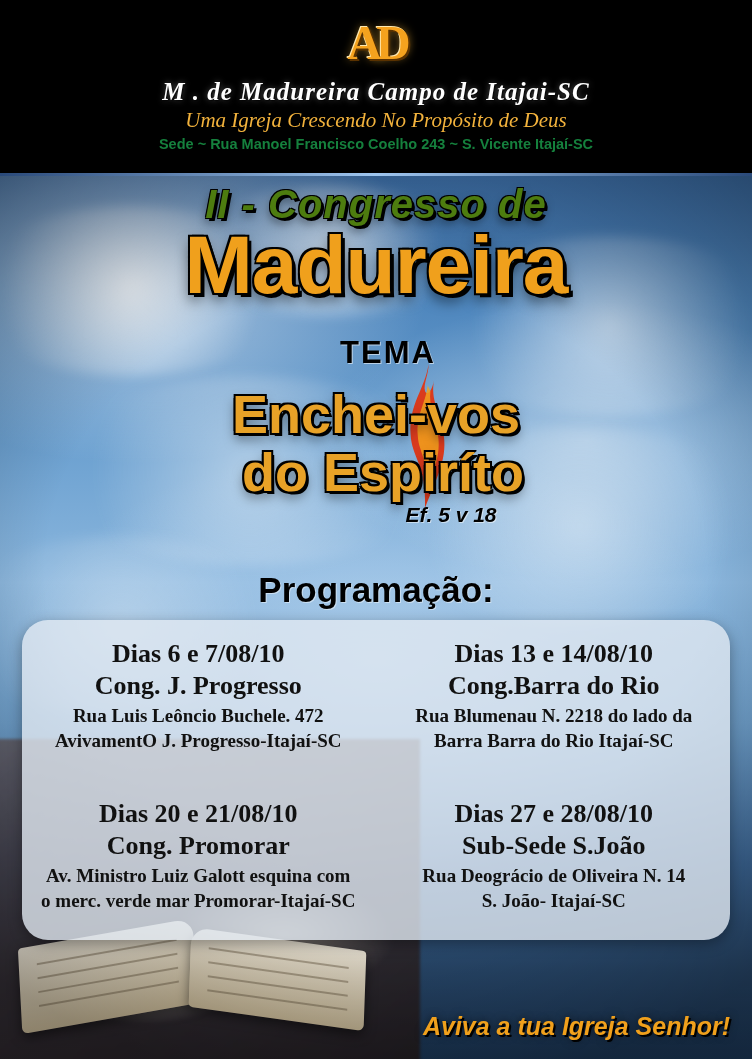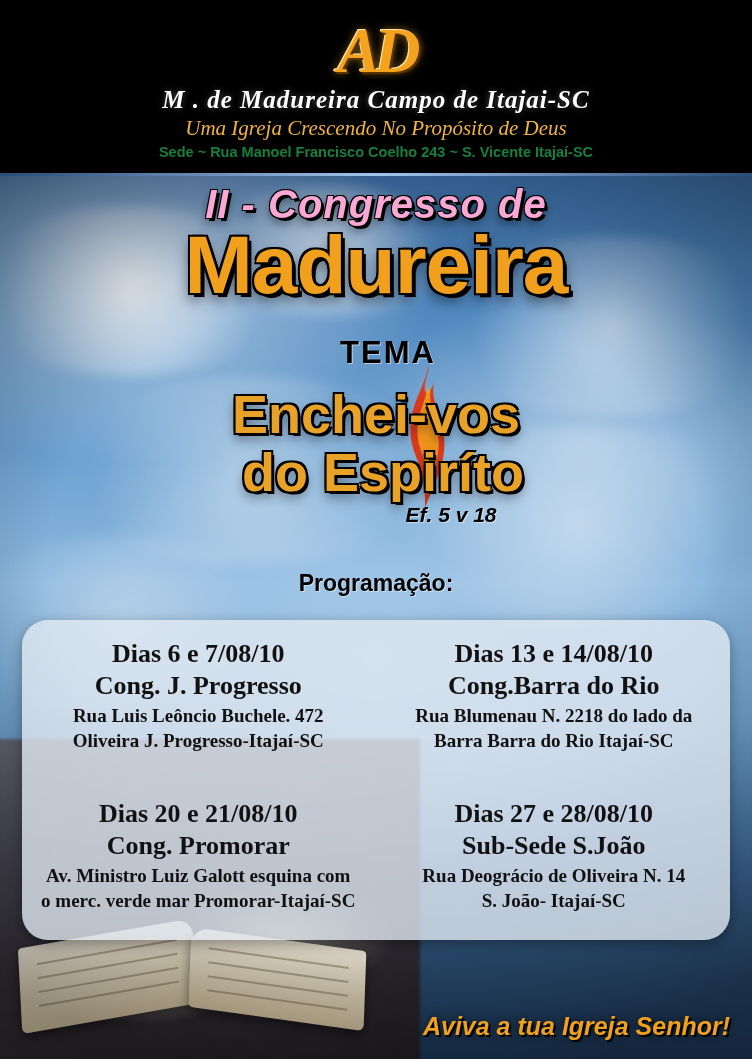--- a/index.html
+++ b/index.html
@@ -18,25 +18,24 @@
 
   
   .header {
     position: absolute; top: 0; left: 0;
     width: 752px; height: 176px;
     background: #000;
     z-index: 5;
     text-align: center;
   }
   .ad-logo {
-    margin-top: 12px;
-    font-family: "Liberation Serif", serif;
-    font-weight: bold;
-    font-style: italic;
-    font-size: 64px;
+    margin-top: 4px;
+    font-family: "Liberation Serif", serif;
+    font-weight: bold;
+    font-size: 48px;
     line-height: 78px;
     letter-spacing: -6px;
     color: #f5a21e;
     text-shadow:
        2px 2px 0 #5a3200,
       -1px -1px 0 #ffe9b0,
        0 0 10px rgba(255,190,60,0.6);
   }
   .church-name {
     margin-top: -4px;
@@ -147,21 +146,21 @@
     width: 752px;
     text-align: center;
     z-index: 10;
   }
   .title-small {
     font-family: "Liberation Sans", sans-serif;
     font-weight: bold;
     font-style: italic;
     font-size: 40px;
     letter-spacing: 1px;
-    color: #f9a8d4;
+    color: #4d7c0f;
     text-shadow:
       3px 3px 0 #000,
       -1px -1px 0 #000,
       1px -1px 0 #000,
       -1px 1px 0 #000,
       0 5px 10px rgba(0,0,0,0.55);
   }
   .title-main {
     margin-top: -4px;
     font-family: "Liberation Sans", sans-serif;
@@ -222,21 +221,21 @@
     text-shadow: 1px 1px 0 rgba(255,255,255,0.5);
   }
 
   
   .prog-title {
     position: absolute;
     top: 570px; left: 0; width: 752px;
     text-align: center;
     font-family: "Liberation Sans", sans-serif;
     font-weight: bold;
-    font-size: 23px;
+    font-size: 35px;
     color: #000;
     text-shadow: 1px 1px 0 rgba(255,255,255,0.45);
     z-index: 10;
   }
 
   .panel {
     position: absolute;
     top: 620px; left: 22px;
     width: 708px; height: 320px;
     background: rgba(225,233,241,0.80);
@@ -342,21 +341,21 @@
   </div>
 
   <div class="prog-title">Programação:</div>
 
   <div class="panel">
 
     <div class="event">
       <div class="ev-dates">Dias 6 e 7/08/10</div>
       <div class="ev-place">Cong. J. Progresso</div>
       <div class="ev-addr">Rua Luis Leôncio Buchele. 472</div>
-      <div class="ev-addr">Oliveira J. Progresso-Itajaí-SC</div>
+      <div class="ev-addr">AvivamentO J. Progresso-Itajaí-SC</div>
     </div>
 
     <div class="event">
       <div class="ev-dates">Dias 13 e 14/08/10</div>
       <div class="ev-place">Cong.Barra do Rio</div>
       <div class="ev-addr">Rua Blumenau N. 2218 do lado da</div>
       <div class="ev-addr">Barra Barra do Rio Itajaí-SC</div>
     </div>
 
     <div class="event">

